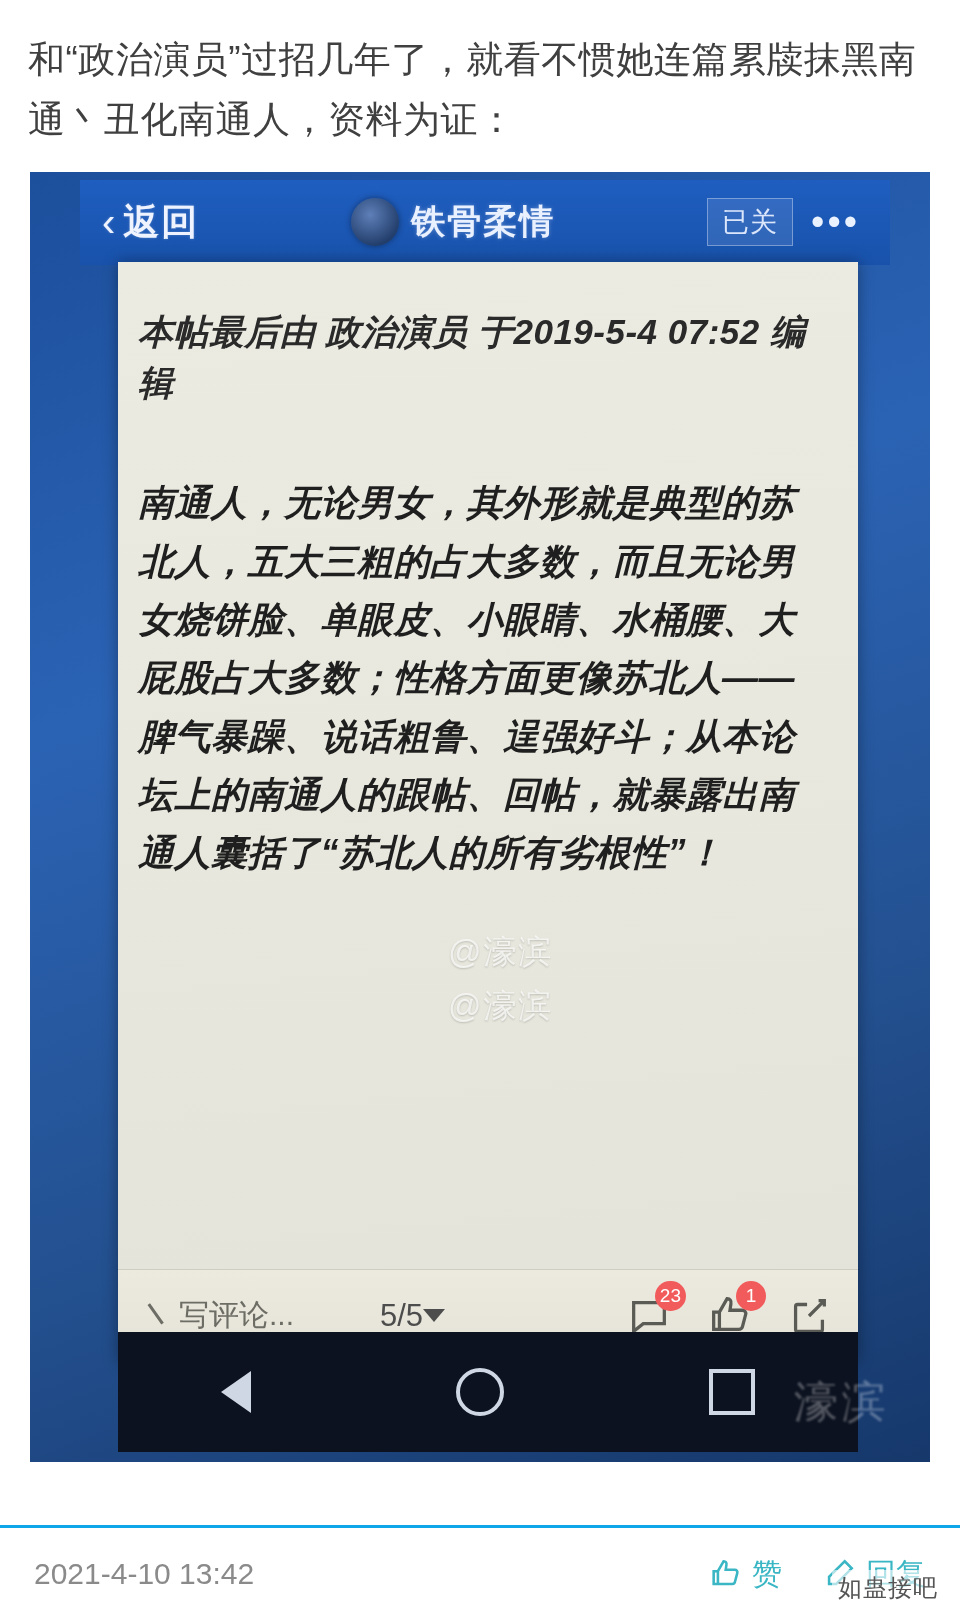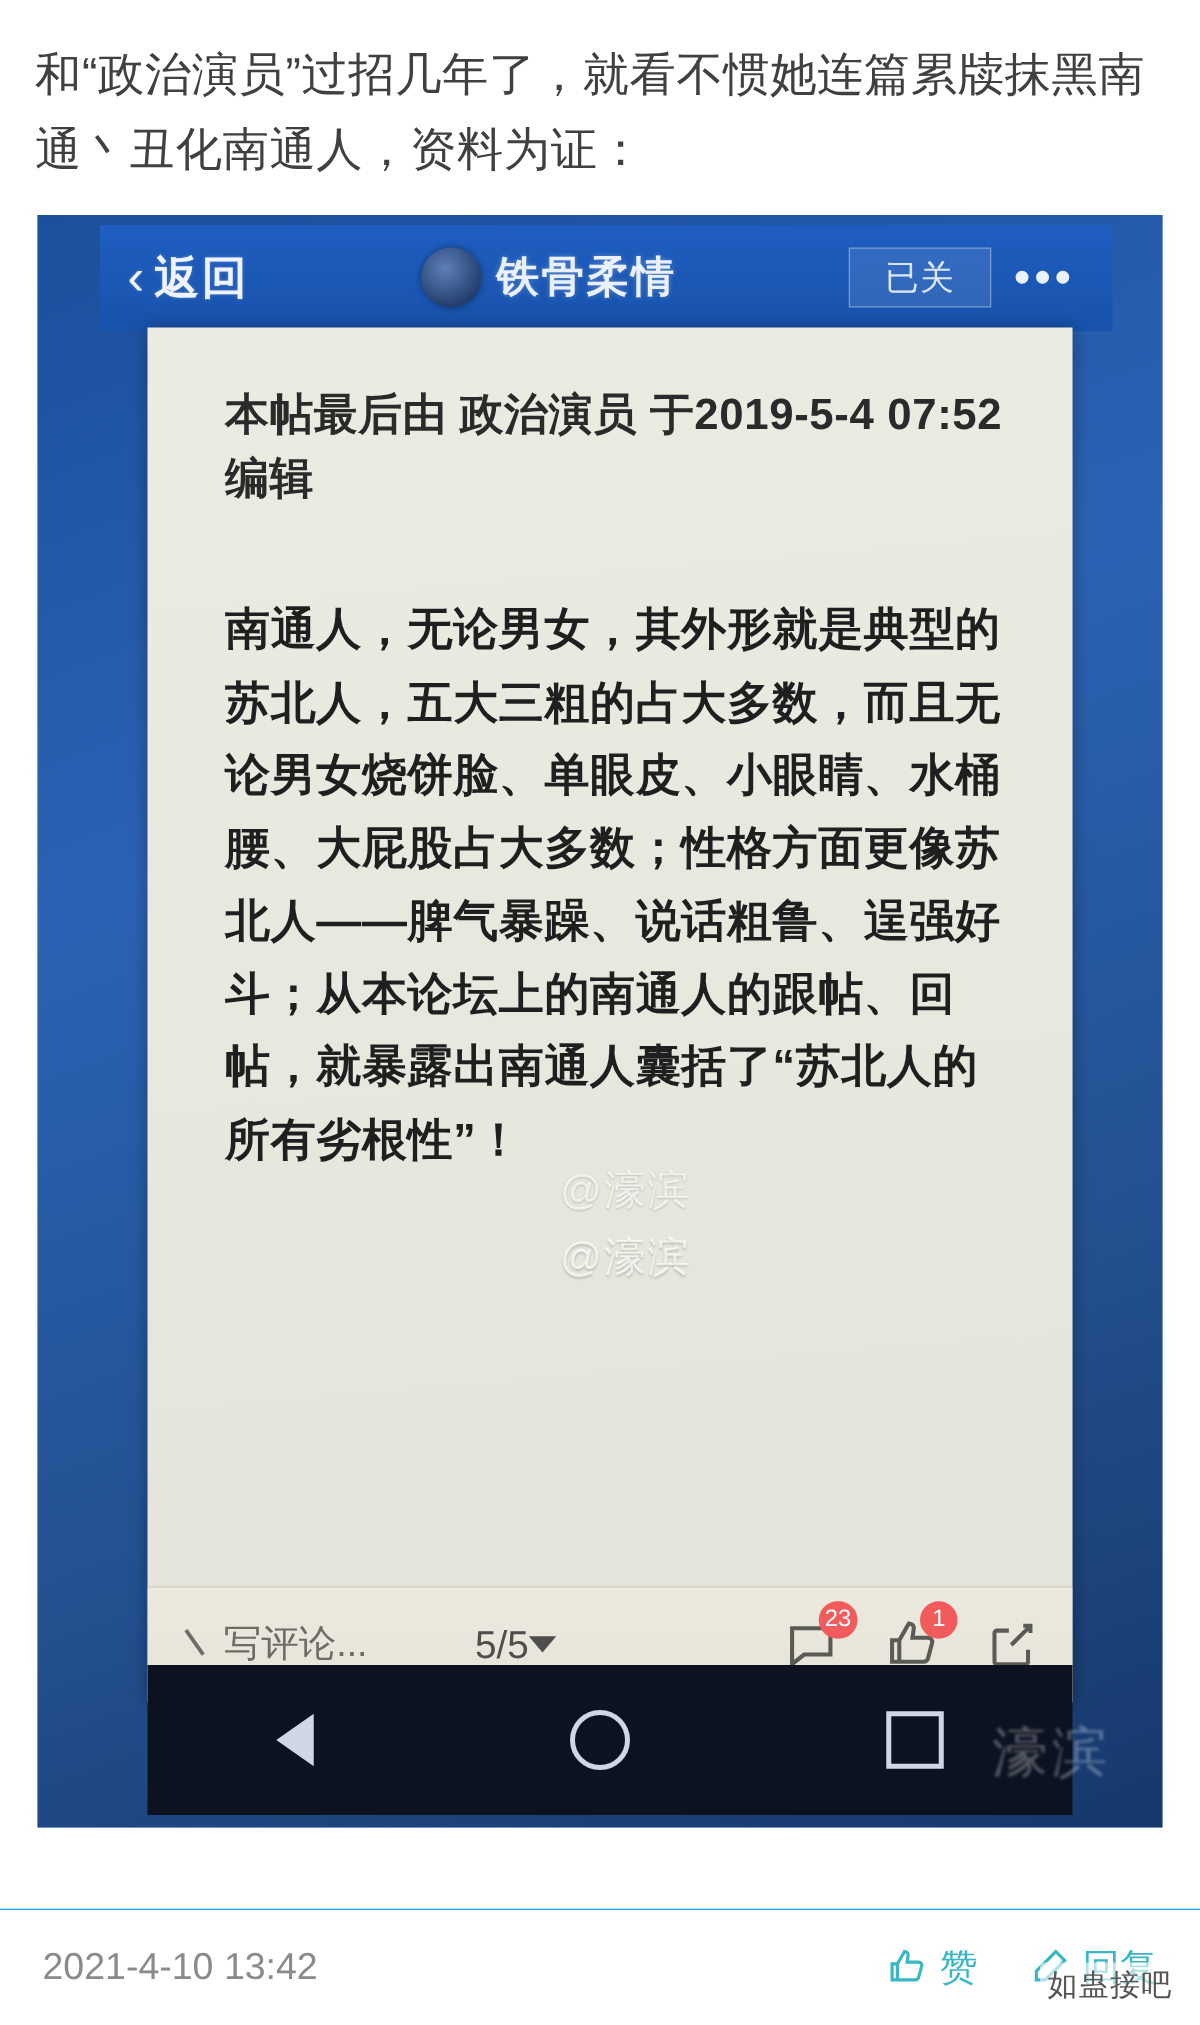--- a/index.html
+++ b/index.html
@@ -91,21 +91,21 @@
     color: #e9f0ff;
     letter-spacing: 2px;
     text-shadow: 0 0 4px rgba(255,255,255,0.3);
   }
   .app-bar .follow {
     font-size: 27px;
     color: #dbe6fb;
     background: rgba(255,255,255,0.10);
     border: 1px solid rgba(255,255,255,0.35);
     border-radius: 0;
-    padding: 5px 28px;
+    padding: 5px 14px;
     margin-right: 18px;
     letter-spacing: 1px;
     text-align: right;
   }
   .app-bar .more {
     font-size: 38px;
     letter-spacing: 3px;
     margin-right: 30px;
     color: #eaf1ff;
     line-height: 0.5;
@@ -116,22 +116,23 @@
     position: absolute;
     left: 88px;
     top: 90px;
     width: 740px;
     height: 1100px;
     background: linear-gradient(175deg, #ecebe2 0%, #e9e8de 45%, #e4e3d9 100%);
     box-shadow: 0 0 14px rgba(0,0,0,0.35);
     overflow: hidden;
   }
   .card-inner {
-    padding: 45px 44px 0 62px;
+    padding: 45px 44px 0 20px;
     filter: blur(0.25px);
+    font-style: italic;
   }
   .edit-note {
     font-size: 35px;
     line-height: 1.45;
     color: #2a2a2a;
     font-weight: bold;
     letter-spacing: 0.5px;
     margin-bottom: 66px;
   }
   .body-text {
@@ -265,21 +266,21 @@
   
   .footer {
     position: absolute;
     left: 0;
     bottom: 0;
     width: 960px;
     height: 92px;
     display: flex;
     align-items: center;
     background: #ffffff;
-    border-top: 1px solid #0ea5e9;
+    border-top: 3px solid #0ea5e9;
   }
   .timestamp {
     margin-left: 34px;
     font-size: 30px;
     color: #8a8a8a;
   }
   .foot-actions {
     margin-left: auto;
     display: flex;
     align-items: center;

